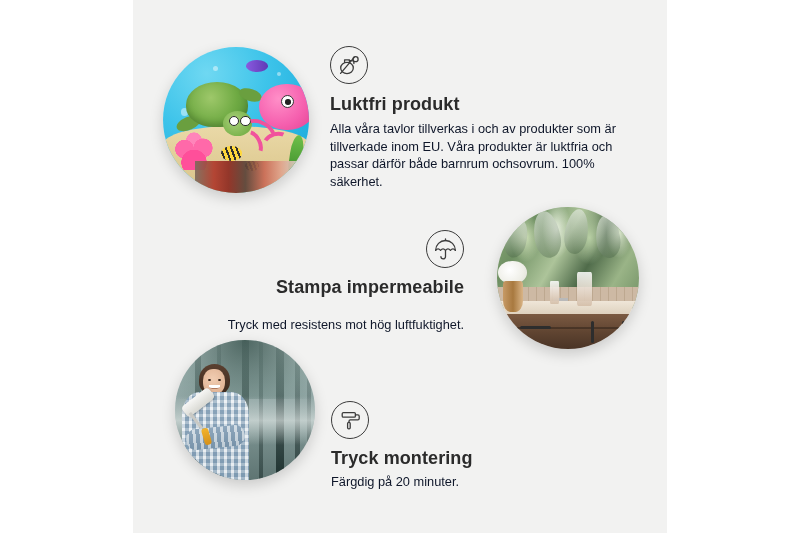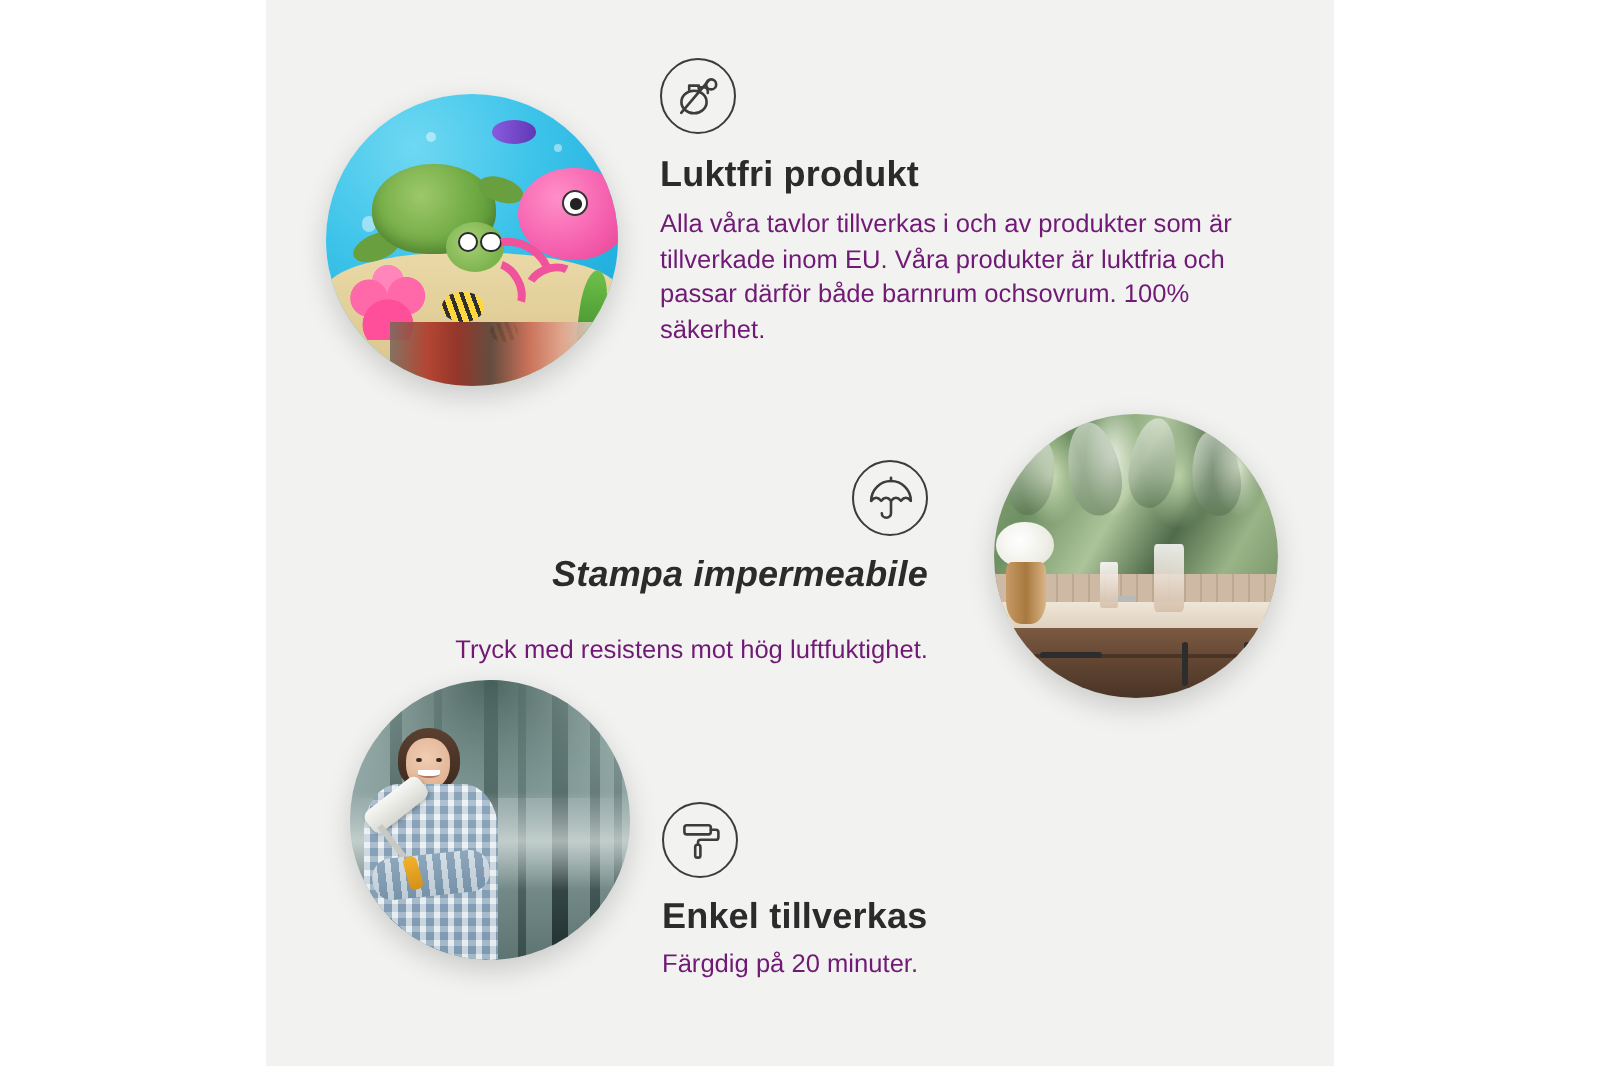--- a/index.html
+++ b/index.html
@@ -279,32 +279,32 @@
 
   .f-title {
     font-size: 18px;
     font-weight: 700;
     color: #2b2b2b;
     letter-spacing: .1px;
   }
   .f-body {
     font-size: 12.8px;
     line-height: 17.5px;
-    color: #701a75;
-  }
-
-  
-  #feature-odour { left: 330px; top: 29px; width: 292px; }
+    color: #0f172a;
+  }
+
+  
+  #feature-odour { left: 330px; top: 46px; width: 292px; }
   #feature-odour .f-title { margin-top: 10px; }
   #feature-odour .f-body  { margin-top: 5px; }
 
   
   #feature-water { left: 214px; top: 230px; width: 250px; text-align: right; }
   #feature-water .f-icon { margin-left: auto; }
-  #feature-water .f-title { margin-top: 9px; font-style: italic; }
+  #feature-water .f-title { margin-top: 9px; }
   #feature-water .f-body  { margin-top: 18px; }
 
   
   #feature-mount { left: 331px; top: 401px; width: 250px; }
   #feature-mount .f-title { margin-top: 9px; }
   #feature-mount .f-body  { margin-top: 4px; }
 </style>
 </head>
 <body>
 
@@ -416,17 +416,17 @@
   </div>
 
   <div class="feature" id="feature-mount">
     <div class="f-icon">
       <svg width="25" height="25" viewBox="0 0 25 25" fill="none" stroke="#3c3c3c" stroke-width="1.3" stroke-linecap="round" stroke-linejoin="round">
         <rect x="4.2" y="4.6" width="13.2" height="4.6" rx="1.2"></rect>
         <path d="M17.4 6.9 h2.5 a1.3 1.3 0 0 1 1.3 1.3 v2.4 a1.3 1.3 0 0 1 -1.3 1.3 h-7.6 a1.3 1.3 0 0 0 -1.3 1.3 v1.2"></path>
         <rect x="9.6" y="14.4" width="2.6" height="6.4" rx="1.1"></rect>
       </svg>
     </div>
-    <div class="f-title">Enkel tillverkas</div>
+    <div class="f-title">Tryck montering</div>
     <div class="f-body">Färgdig på 20 minuter.</div>
   </div>
 
 </div>
 
 </body></html>

